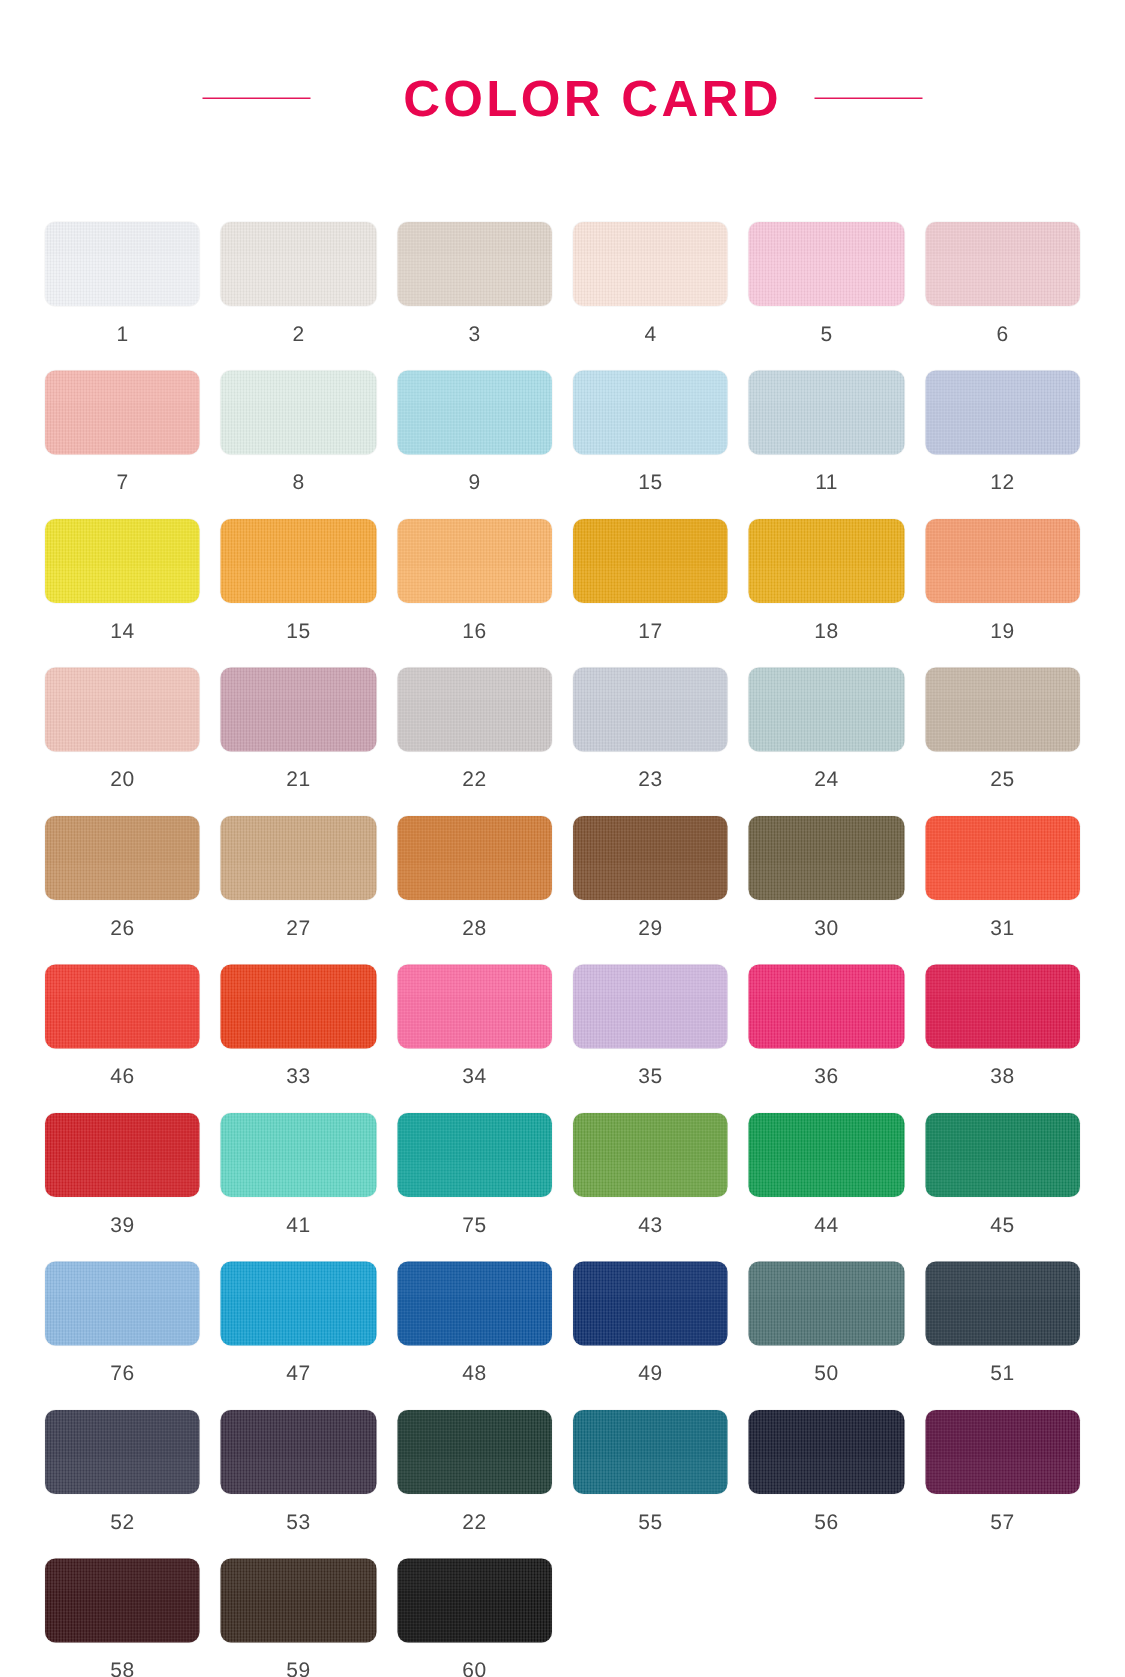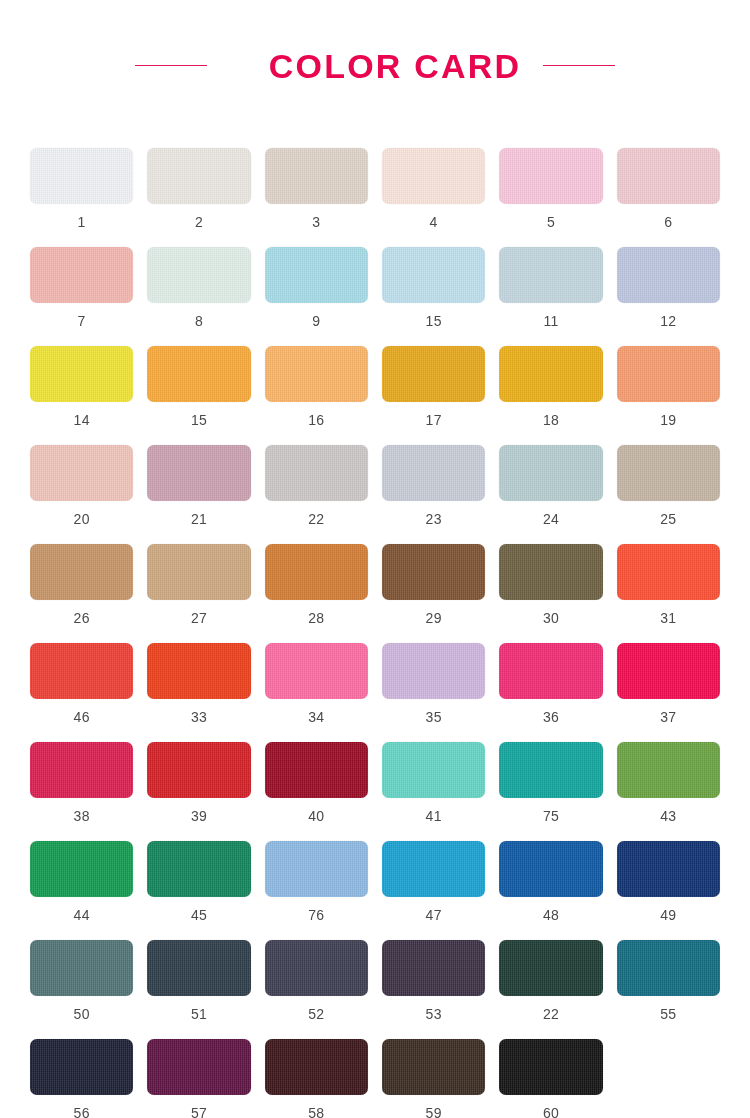--- a/index.html
+++ b/index.html
@@ -236,36 +236,28 @@
     </div>
     <div class="cell">
       <div class="chip" style="background-color: rgb(205, 181, 221);"></div>
       <div class="chip-label">35</div>
     </div>
     <div class="cell">
       <div class="chip" style="background-color: rgb(237, 45, 115);"></div>
       <div class="chip-label">36</div>
     </div>
     <div class="cell">
-      <div class="chip" style="background-color: rgb(237, 11, 80);"></div>
-      <div class="chip-label">37</div>
-    </div>
-    <div class="cell">
       <div class="chip" style="background-color: rgb(220, 28, 79);"></div>
       <div class="chip-label">38</div>
     </div>
     <div class="cell">
       <div class="chip" style="background-color: rgb(207, 32, 39);"></div>
       <div class="chip-label">39</div>
     </div>
     <div class="cell">
-      <div class="chip" style="background-color: rgb(151, 12, 37);"></div>
-      <div class="chip-label">40</div>
-    </div>
-    <div class="cell">
       <div class="chip" style="background-color: rgb(98, 212, 195);"></div>
       <div class="chip-label">41</div>
     </div>
     <div class="cell">
       <div class="chip" style="background-color: rgb(19, 163, 155);"></div>
       <div class="chip-label">75</div>
     </div>
     <div class="cell">
       <div class="chip" style="background-color: rgb(107, 161, 67);"></div>
       <div class="chip-label">43</div>

